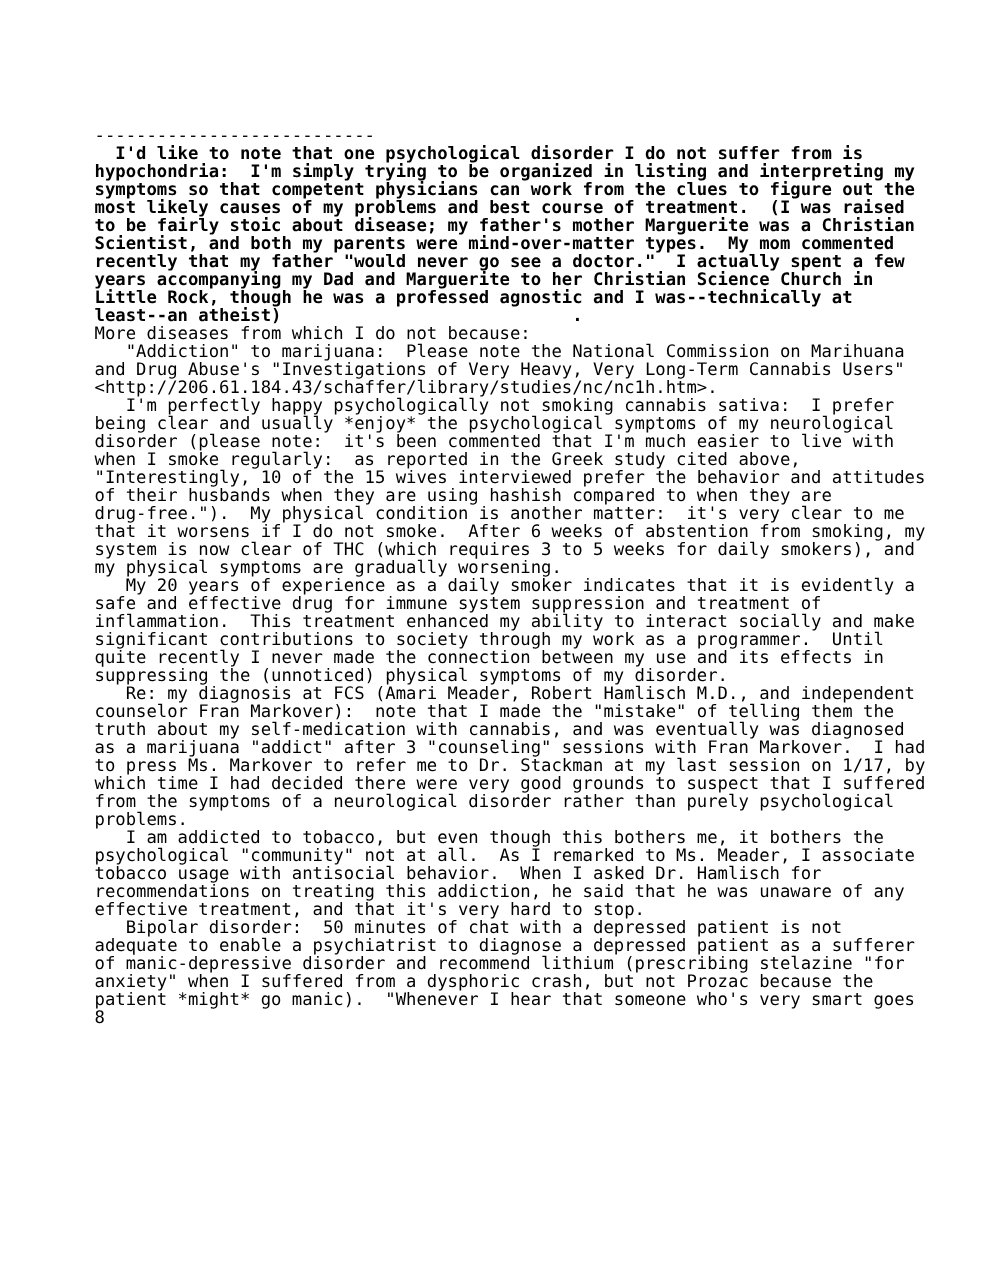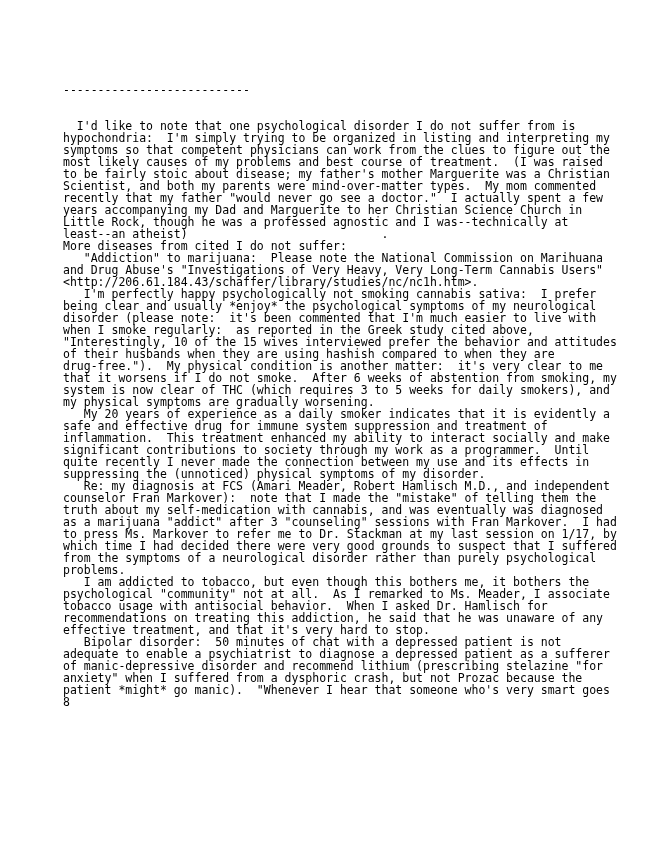--- a/index.html
+++ b/index.html
@@ -31,21 +31,21 @@
     font: inherit;
     white-space: pre;
   }
   .sep {
     padding-left: 152px; 
   }
   .para {
     margin-top: 12px; 
   }
   .para.first {
-    margin-top: 24px; 
+    font-weight: bold;
   }
   .pagenum {
     margin-top: 12px;
     padding-left: 284px; 
   }
 </style>
 </head>
 <body>
 
 <div class="page">
@@ -54,21 +54,21 @@
     <pre class="para first">  I'd like to note that one psychological disorder I do not suffer from is
 hypochondria:  I'm simply trying to be organized in listing and interpreting my
 symptoms so that competent physicians can work from the clues to figure out the
 most likely causes of my problems and best course of treatment.  (I was raised
 to be fairly stoic about disease; my father's mother Marguerite was a Christian
 Scientist, and both my parents were mind-over-matter types.  My mom commented
 recently that my father "would never go see a doctor."  I actually spent a few
 years accompanying my Dad and Marguerite to her Christian Science Church in
 Little Rock, though he was a professed agnostic and I was--technically at
 least--an atheist)                            .</pre>
-    <pre class="para">More diseases from cited I do not suffer:</pre>
+    <pre class="para">More diseases from which I do not because:</pre>
     <pre class="para">   "Addiction" to marijuana:  Please note the National Commission on Marihuana
 and Drug Abuse's "Investigations of Very Heavy, Very Long-Term Cannabis Users"
 &lt;http://206.61.184.43/schaffer/library/studies/nc/nc1h.htm&gt;.</pre>
     <pre class="para">   I'm perfectly happy psychologically not smoking cannabis sativa:  I prefer
 being clear and usually *enjoy* the psychological symptoms of my neurological
 disorder (please note:  it's been commented that I'm much easier to live with
 when I smoke regularly:  as reported in the Greek study cited above,
 "Interestingly, 10 of the 15 wives interviewed prefer the behavior and attitudes
 of their husbands when they are using hashish compared to when they are
 drug-free.").  My physical condition is another matter:  it's very clear to me

